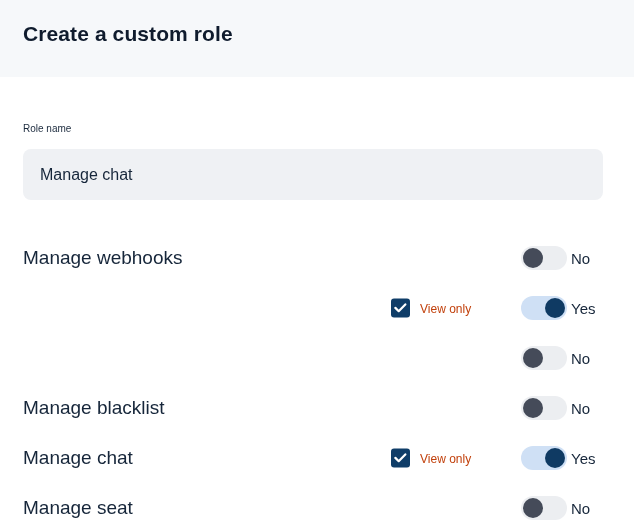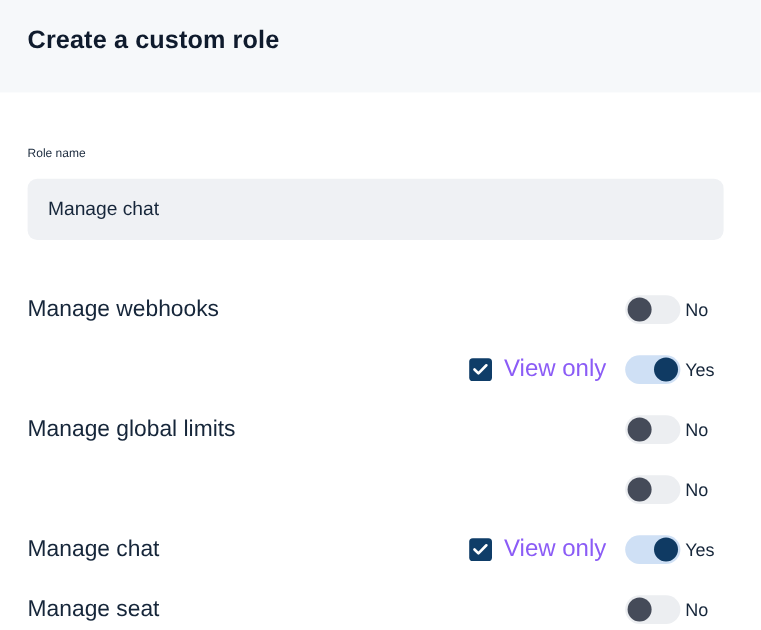--- a/index.html
+++ b/index.html
@@ -113,22 +113,22 @@
     background: #0f3d68;
     display: flex;
     align-items: center;
     justify-content: center;
     flex: 0 0 auto;
   }
   .checkbox svg {
     display: block;
   }
   .viewonly-label {
-    font-size: 20px;
-    color: #8b5cf6;
+    font-size: 12px;
+    color: #c2410c;
     white-space: nowrap;
   }
 
   
   .toggle-group {
     position: absolute;
     left: 521px;
     top: 50%;
     transform: translateY(-50%);
     display: flex;
@@ -203,29 +203,29 @@
           <span class="viewonly-label">View only</span>
         </div>
         <div class="toggle-group">
           <div class="toggle on">
             <div class="knob"></div>
           </div>
           <span class="toggle-state">Yes</span>
         </div>
       </div>
       <div class="perm-row">
-        <div class="perm-label">Manage global limits</div>
-        <div class="toggle-group">
-          <div class="toggle off">
-            <div class="knob"></div>
-          </div>
-          <span class="toggle-state">No</span>
-        </div>
-      </div>
-      <div class="perm-row">
+        <div class="toggle-group">
+          <div class="toggle off">
+            <div class="knob"></div>
+          </div>
+          <span class="toggle-state">No</span>
+        </div>
+      </div>
+      <div class="perm-row">
+        <div class="perm-label">Manage blacklist</div>
         <div class="toggle-group">
           <div class="toggle off">
             <div class="knob"></div>
           </div>
           <span class="toggle-state">No</span>
         </div>
       </div>
       <div class="perm-row">
         <div class="perm-label">Manage chat</div>
         <div class="viewonly">

